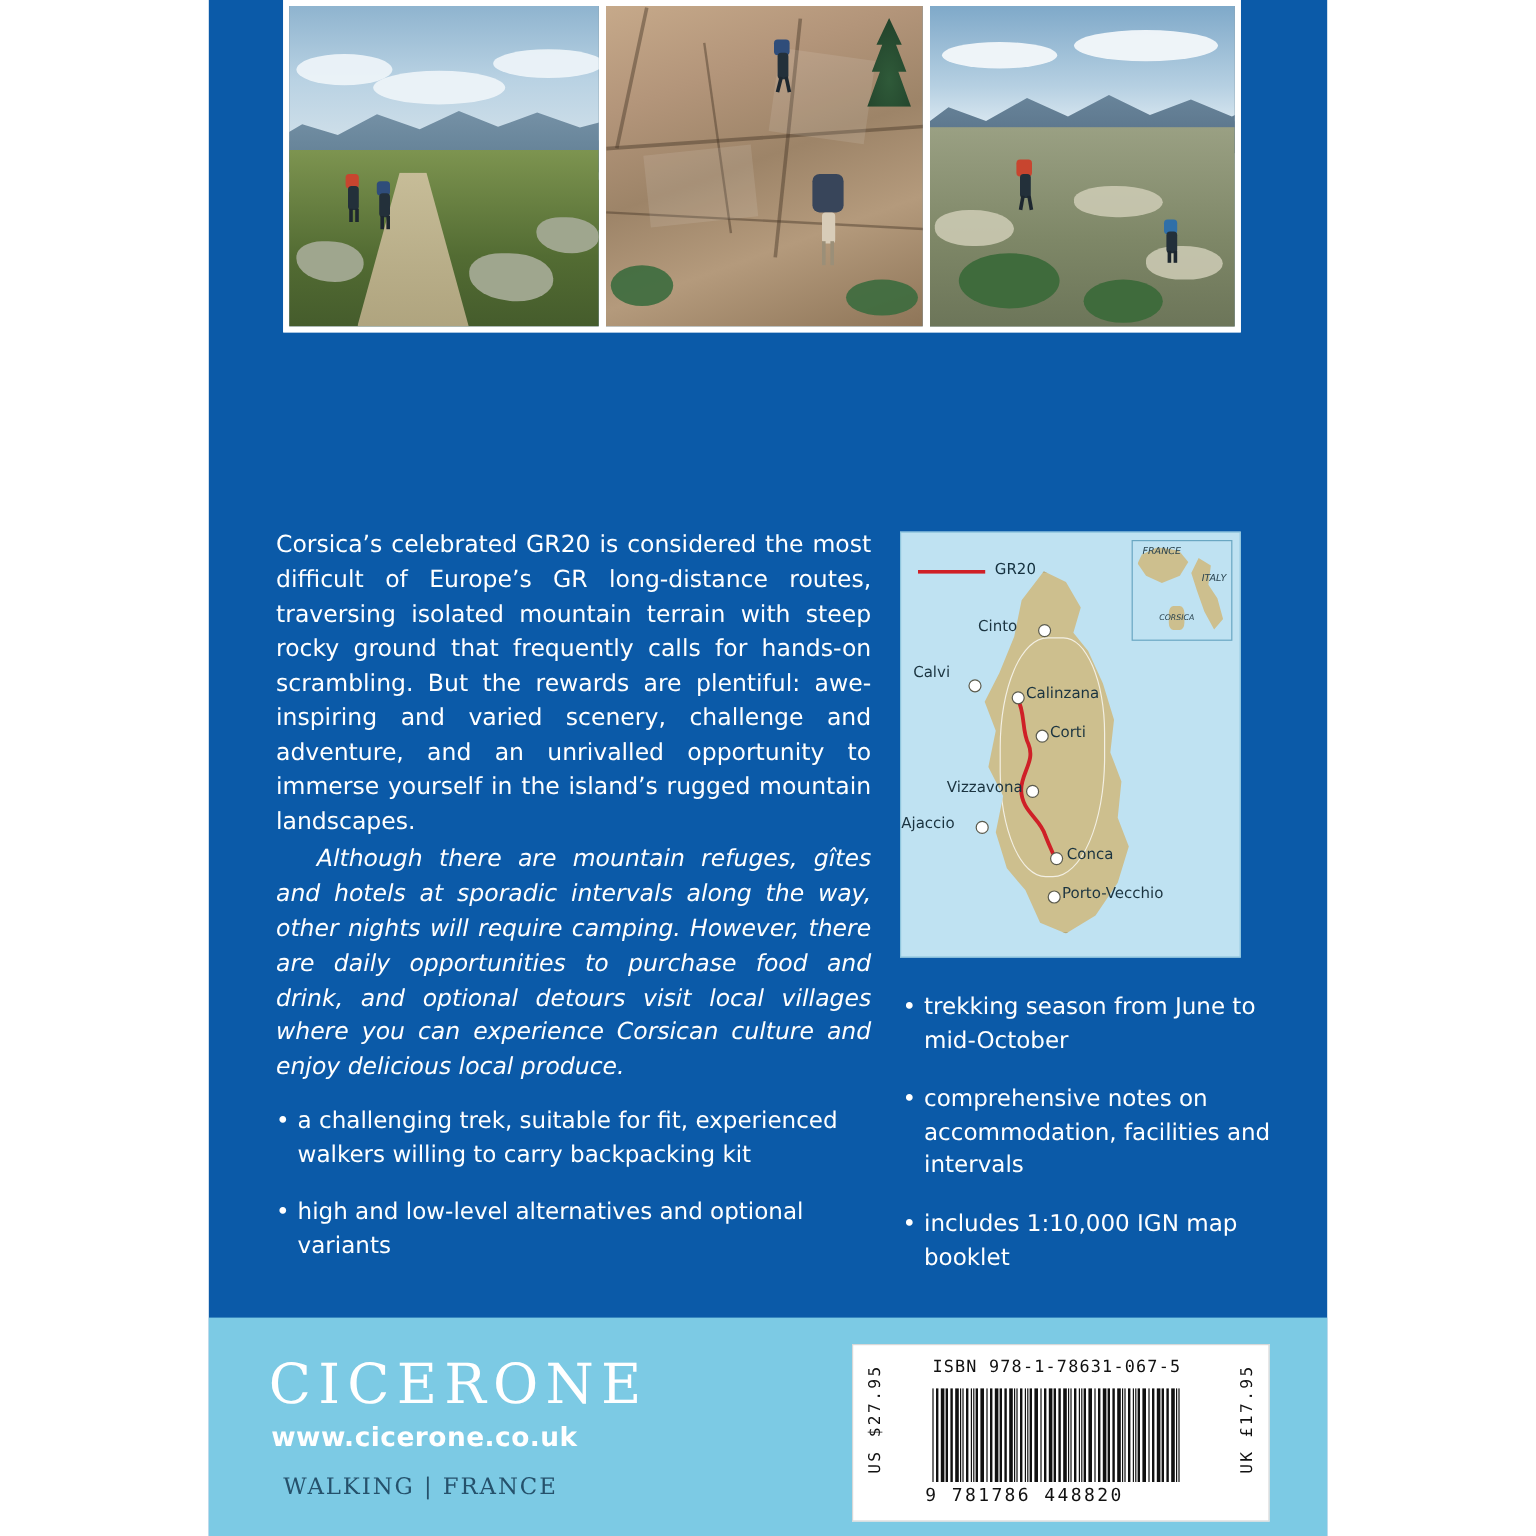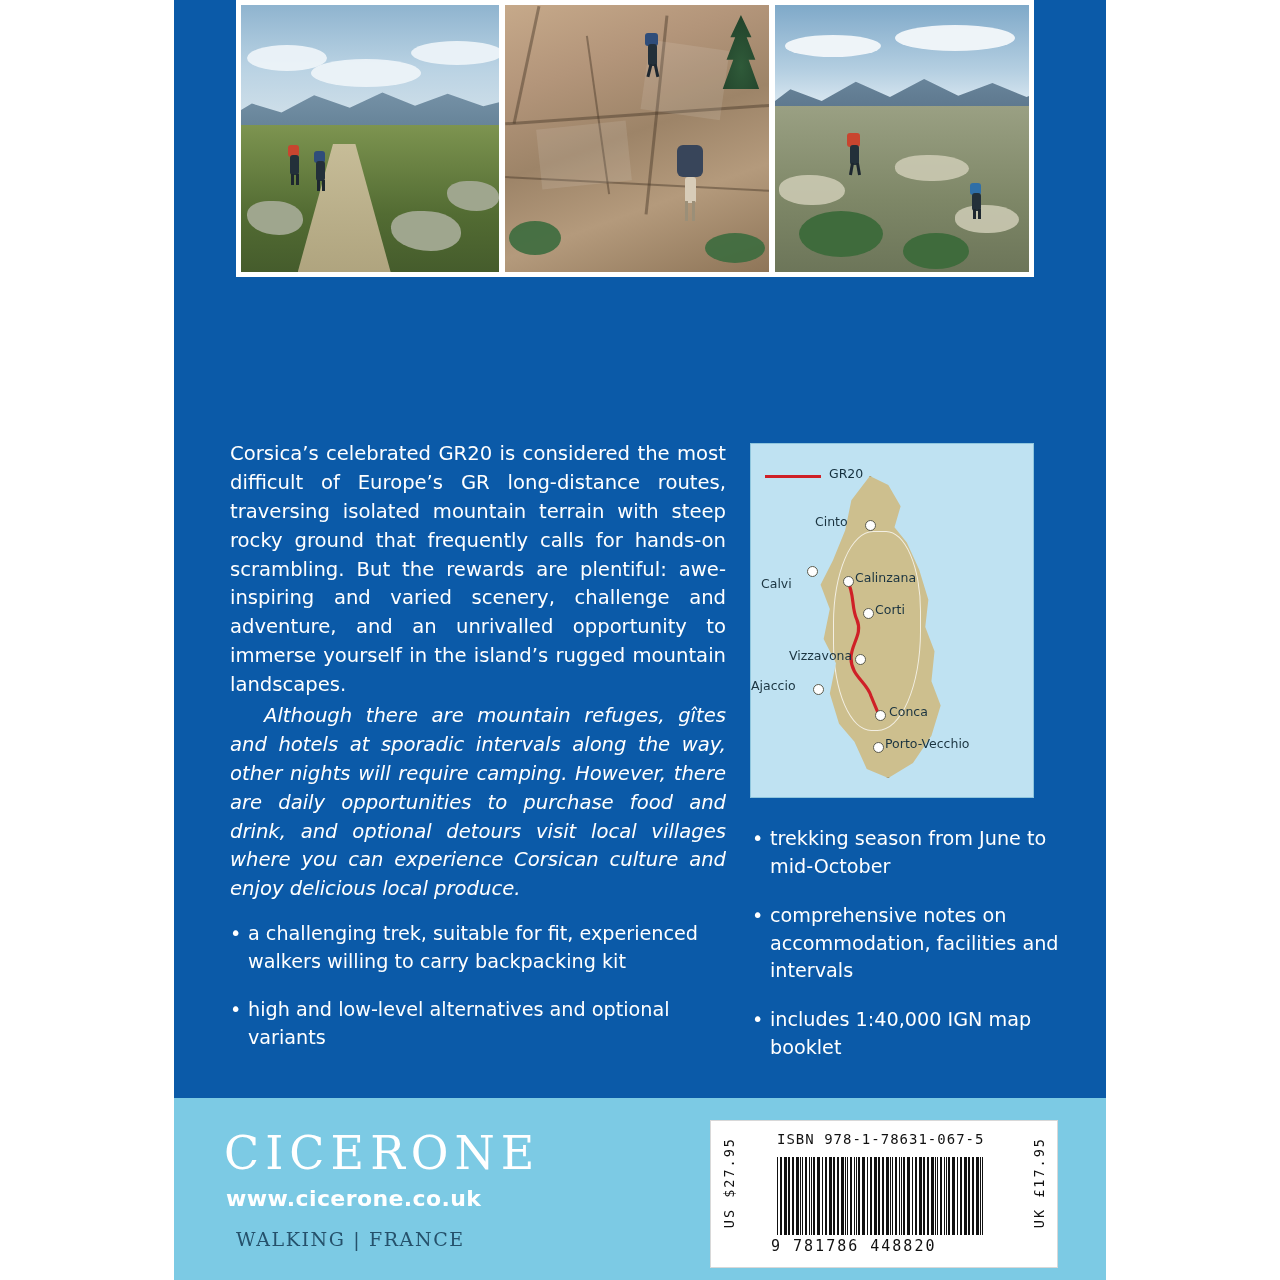--- a/index.html
+++ b/index.html
@@ -235,60 +235,68 @@
       <div class="row">
         <span class="dot">•</span>
         <span>trekking season from June to mid-October</span>
       </div>
       <div class="row">
         <span class="dot">•</span>
         <span>comprehensive notes on accommodation, facilities and intervals</span>
       </div>
       <div class="row">
         <span class="dot">•</span>
-        <span>includes 1:40,000 IGN map booklet</span>
+        <span>includes 1:10,000 IGN map booklet</span>
       </div>
     </div>
 
     <div class="mapbox">
       <div class="legend-line"></div>
       <div class="legend-label">GR20</div>
 
       <div class="corsica">
         <div class="innerline"></div>
       </div>
 
       <svg class="gr20path" viewBox="0 0 284 355">
         <path d="M96,136 C104,150 100,164 106,176 C112,190 100,200 100,214 C100,232 116,238 120,252 C124,262 126,266 128,271" fill="none" stroke="#cf2027" stroke-width="3.2" stroke-linecap="round"></path>
       </svg>
 
       <div class="town" style="left:114px;top:76px;"></div>
       <div class="townlabel" style="left:64px;top:70px;">Cinto</div>
 
       <div class="town" style="left:56px;top:122px;"></div>
-      <div class="townlabel" style="left:10px;top:132px;">Calvi</div>
+      <div class="townlabel" style="left:10px;top:108px;">Calvi</div>
 
       <div class="town" style="left:92px;top:132px;"></div>
       <div class="townlabel" style="left:104px;top:126px;">Calinzana</div>
 
       <div class="town" style="left:112px;top:164px;"></div>
       <div class="townlabel" style="left:124px;top:158px;">Corti</div>
 
       <div class="town" style="left:104px;top:210px;"></div>
       <div class="townlabel" style="left:38px;top:204px;">Vizzavona</div>
 
       <div class="town" style="left:62px;top:240px;"></div>
       <div class="townlabel" style="left:0px;top:234px;">Ajaccio</div>
 
       <div class="town" style="left:124px;top:266px;"></div>
       <div class="townlabel" style="left:138px;top:260px;">Conca</div>
 
       <div class="town" style="left:122px;top:298px;"></div>
       <div class="townlabel" style="left:134px;top:292px;">Porto-Vecchio</div>
 
+      <div class="inset">
+        <div class="fr"></div>
+        <div class="it"></div>
+        <div class="co"></div>
+        <span class="lbl" style="left:8px;top:4px;">FRANCE</span>
+        <span class="lbl" style="right:4px;top:26px;">ITALY</span>
+        <span class="lbl" style="left:22px;top:60px;font-size:6.5px;">CORSICA</span>
+      </div>
     </div>
   </div>
 
   <div class="footer">
     <div class="brand">CICERONE</div>
     <div class="brandurl">www.cicerone.co.uk</div>
     <div class="category">WALKING | FRANCE</div>
 
     <div class="barcodebox">
       <div class="sidetag left">US $27.95</div>

